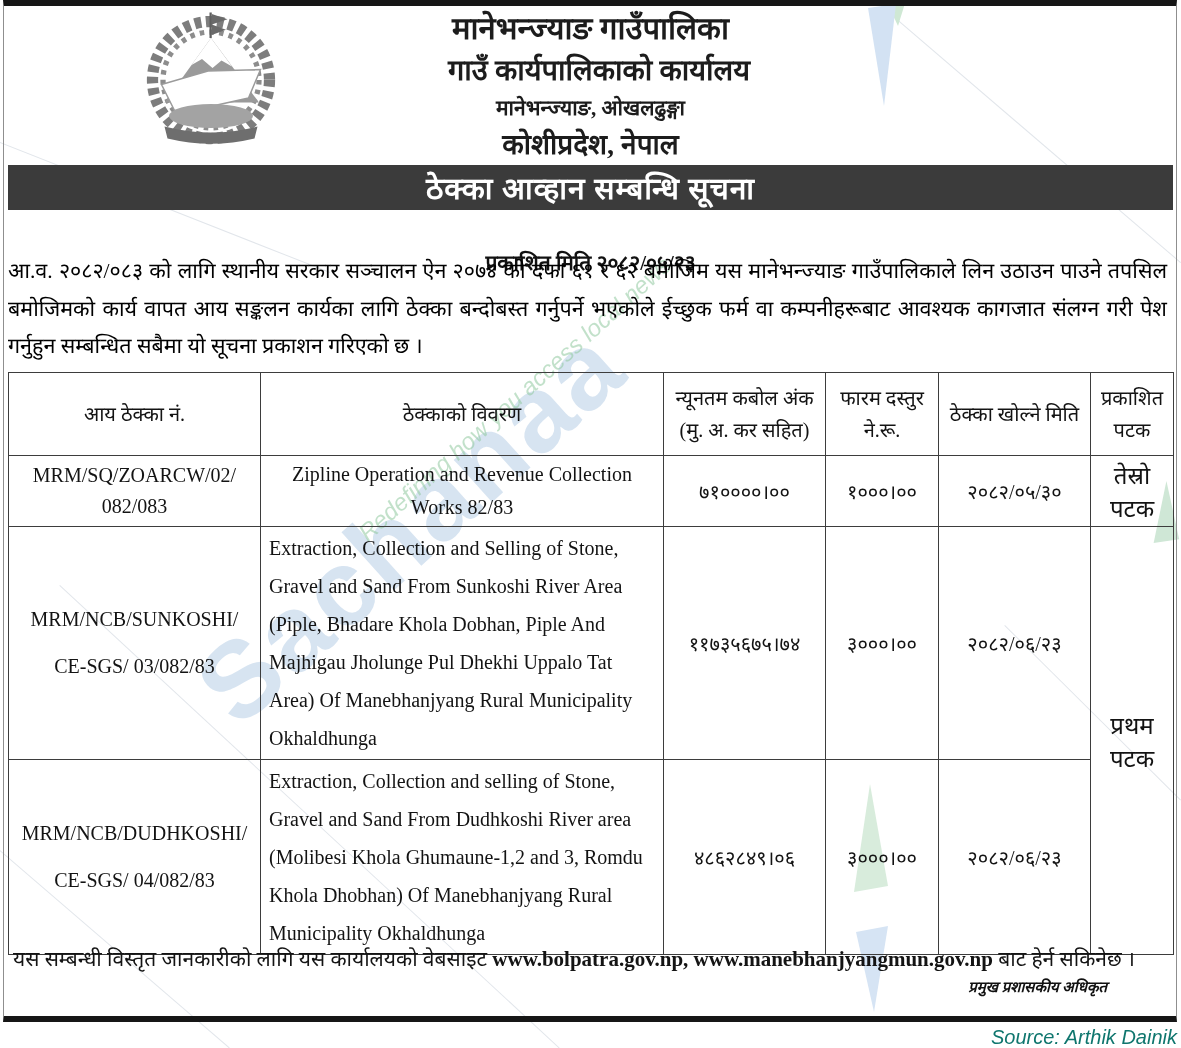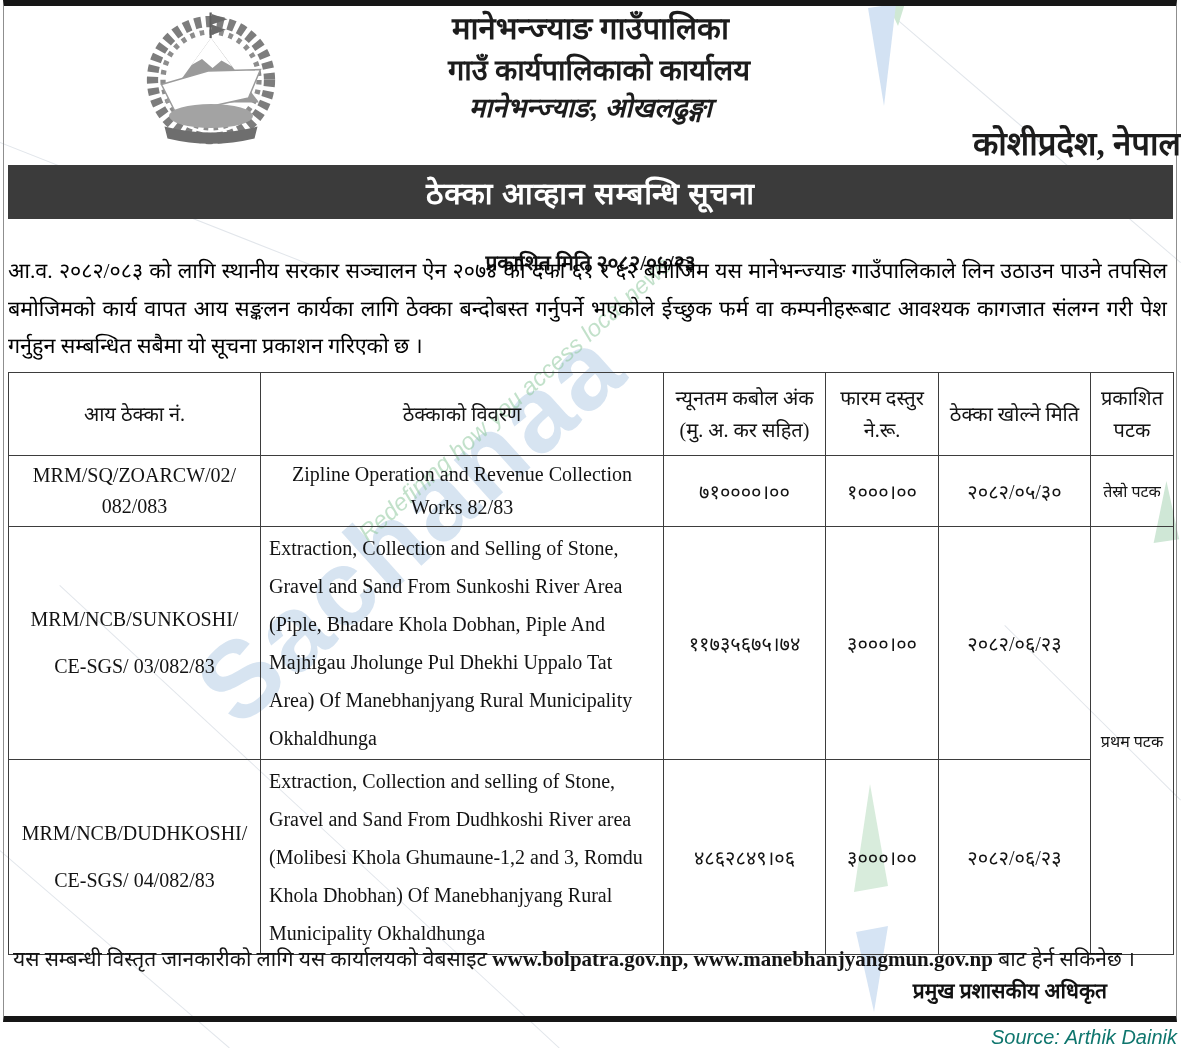--- a/index.html
+++ b/index.html
@@ -29,24 +29,24 @@
     font-family:"Liberation Sans",sans-serif;font-style:italic;font-size:24px;
     color:rgba(144,201,158,0.55);
   }
   .wm-line{position:absolute;height:1px;background:#e2e6eb;transform-origin:0 0;}
   .wm-arrow{position:absolute;}
   
   .emblem{position:absolute;left:136px;top:6px;width:150px;height:148px;}
   .org{position:absolute;left:0;right:0;top:8px;text-align:center;font-weight:bold;color:#1c1c1c;}
   .org-l1{font-size:31px;line-height:42px;}
   .org-l2{font-size:29px;line-height:40px;margin-left:17px;}
-  .org-l3{font-size:27px;line-height:37px;font-style:italic;}
-  .org-l4{font-size:33px;line-height:35px;text-align:right;}
+  .org-l3{font-size:21px;line-height:37px;}
+  .org-l4{font-size:28px;line-height:35px;}
   .banner{
-    position:absolute;left:8px;right:8px;top:165px;height:54px;background:#3b3b3b;
+    position:absolute;left:8px;right:8px;top:165px;height:45px;background:#3b3b3b;
     color:#fff;display:flex;align-items:center;justify-content:center;
     font-size:30px;font-weight:bold;letter-spacing:1px;z-index:3;
   }
   .pubdate{position:absolute;left:0;right:0;top:220px;text-align:center;font-size:21px;font-weight:600;margin-top:28px;}
   .intro{
     position:absolute;left:8px;right:14px;top:253px;font-size:21.5px;line-height:1.75;
     text-align:justify;color:#000000;
   }
   
   table.tender{
@@ -56,25 +56,25 @@
   table.tender td,table.tender th{
     border:1.6px solid #3d3d3d;padding:2px 8px;background:transparent;
     font-weight:normal;color:#131313;vertical-align:middle;
   }
   th.hcell{font-size:20px;font-weight:600;text-align:center;line-height:1.6;}
   td.cno{font-size:20px;text-align:center;line-height:2.35;margin-left:40px;}
   td.cno.tight{line-height:1.55;}
   td.desc{font-size:20px;text-align:left;line-height:1.9;padding-left:12px;padding-right:6px;}
   td.desc.short{line-height:1.65;text-align:center;}
   td.num,td.date,td.round{font-size:20px;text-align:center;}
-  td.round{font-size:16px;}
+  td.round{font-size:24px;}
   
   .footnote{position:absolute;left:13px;right:16px;top:944px;font-size:21px;line-height:1.5;color:#141414;}
   .footnote b{font-family:"Liberation Serif","DejaVu Serif",serif;}
-  .signature{position:absolute;right:74px;top:976px;font-size:21px;font-weight:600;}
+  .signature{position:absolute;right:74px;top:976px;font-size:15px;font-weight:600;font-style:italic;}
   .source{
     position:absolute;right:4px;top:1026px;font-size:20px;font-style:italic;color:#0f766e;
     font-family:"Liberation Sans","DejaVu Sans",sans-serif;
   }
 </style>
 </head>
 <body>
 
 <div class="page">
 

